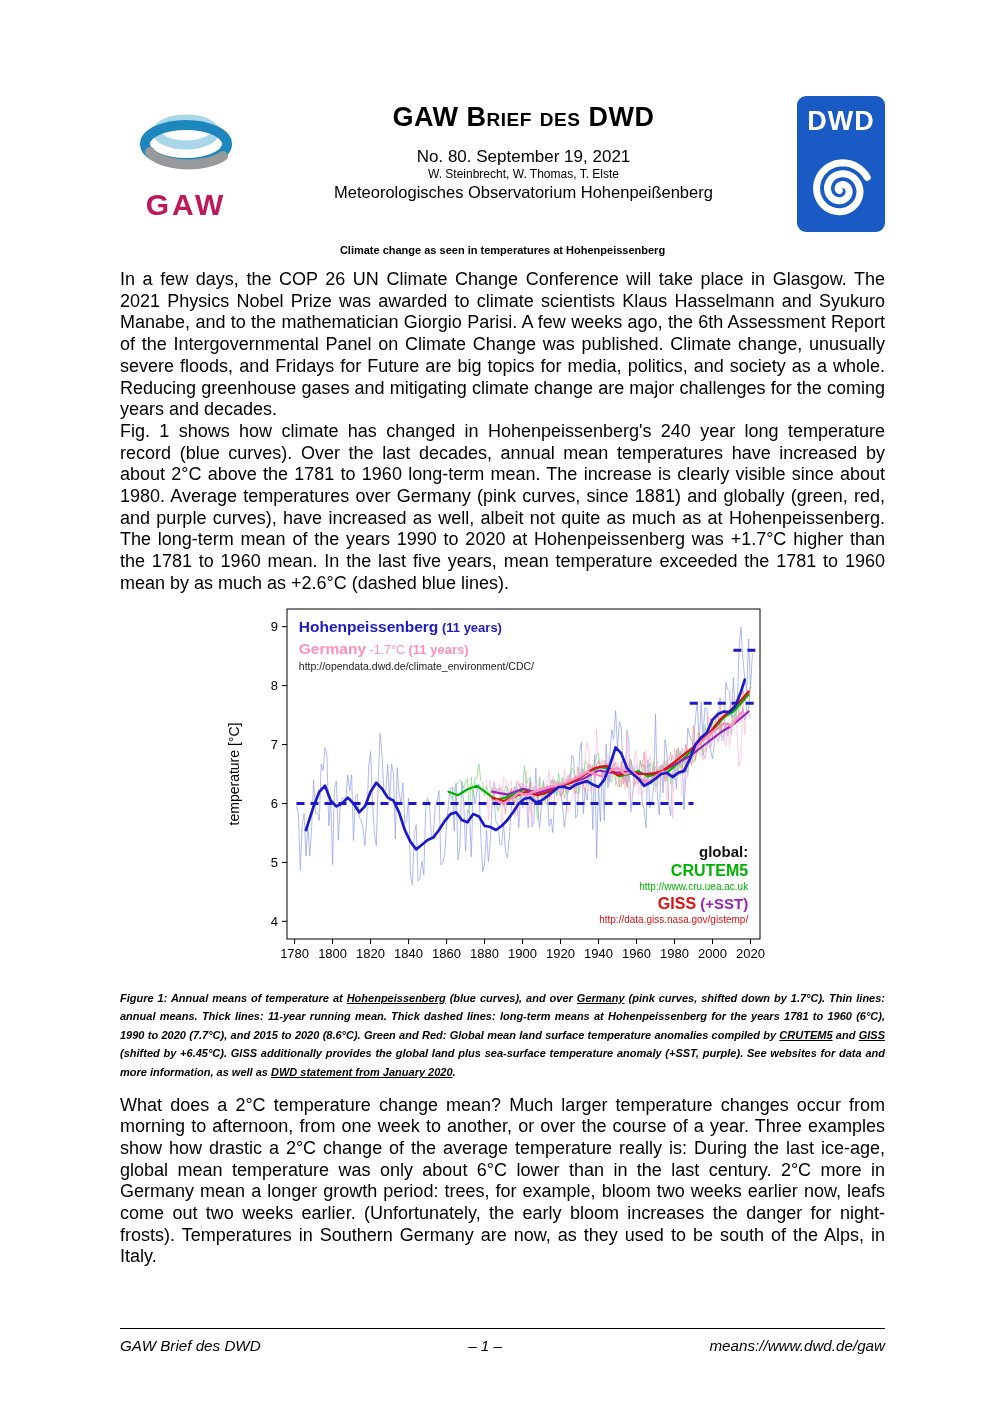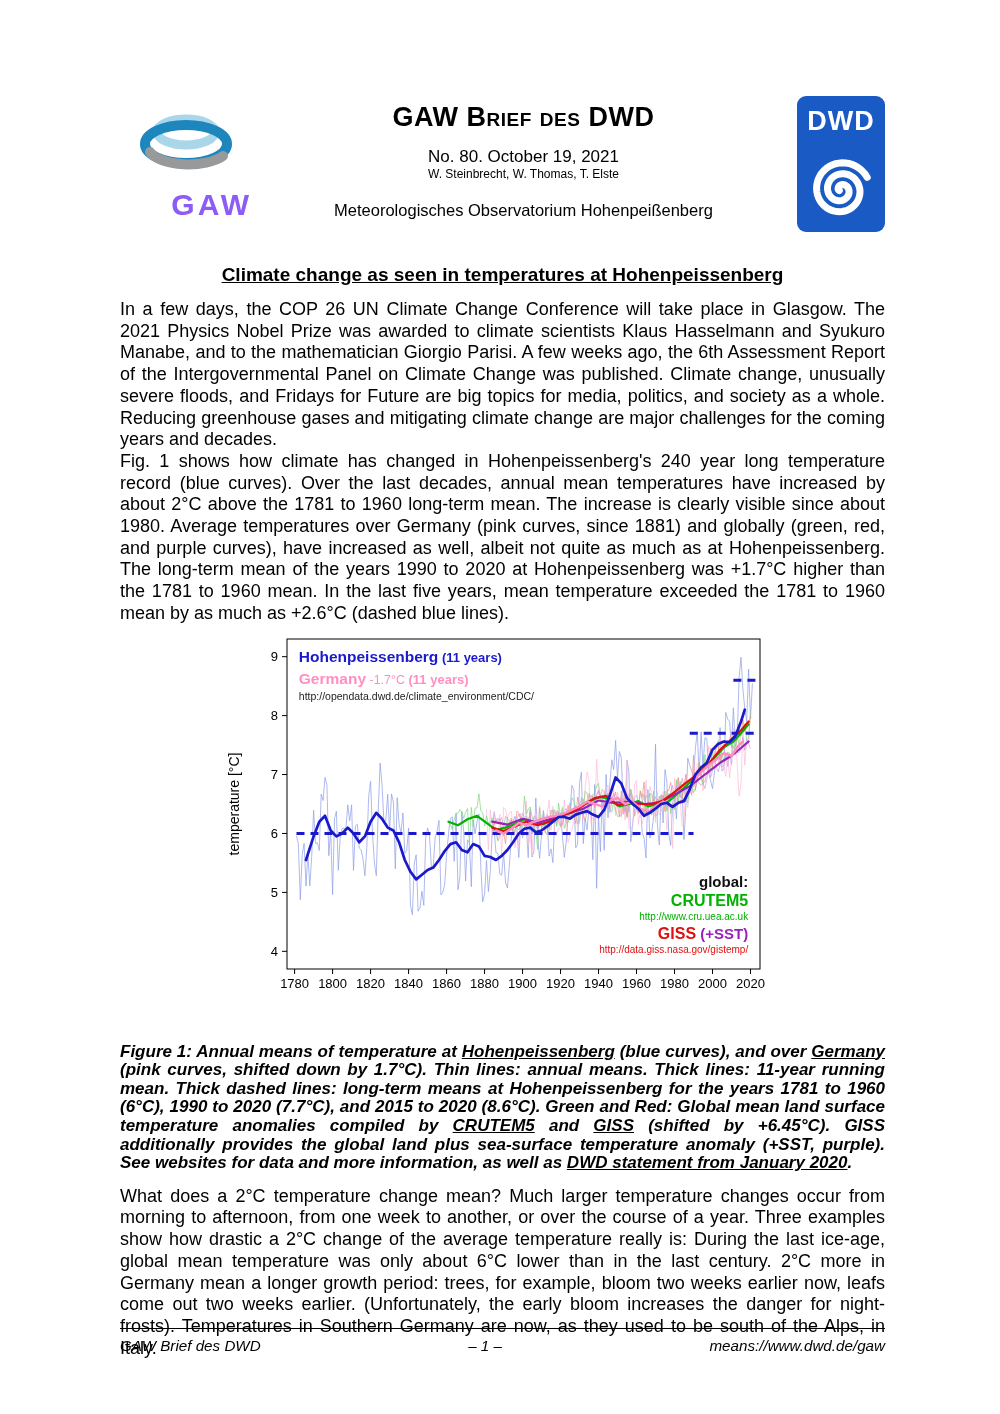--- a/index.html
+++ b/index.html
@@ -4,38 +4,38 @@
 <style>
   html,body{margin:0;padding:0;background:#ffffff;}
   .page{
     position:relative; width:1000px; height:1414px; background:#fff;
     box-sizing:border-box; padding:0 115px 0 120px; overflow:hidden;
     font-family:"Liberation Sans", sans-serif; color:#000;
   }
   
   .header{display:flex; align-items:flex-start; margin-top:96px;}
   .gaw-logo{width:132px; text-align:center; padding-top:8px;}
-  .gaw-text{font-size:30px; font-weight:bold; color:#8b5cf6; letter-spacing:3px; margin-top:0px;text-align:right;}
+  .gaw-text{font-size:30px; font-weight:bold; color:#be185d; letter-spacing:3px; margin-top:0px;}
   .header-center{flex:1; text-align:center; padding-top:6px;}
   .doc-title{font-size:27px; font-weight:bold; font-variant:small-caps; letter-spacing:0.5px;}
   .doc-issue{font-size:17px; margin-top:14px;}
   .doc-authors{font-size:12px; }
-  .doc-institute{font-size:16.5px; margin-top:20px;}
+  .doc-institute{font-size:16.5px; margin-top:2px;}
   .dwd-logo{width:90px;text-align:right;}
   
-  .heading{font-size:19px; font-weight:bold; text-decoration:underline; text-align:center;
-           margin:28px 0 0 0;}
+  .heading{font-size:11px; font-weight:bold; text-align:center;
+           margin:8px 0 0 0;}
   p.body-text{margin:13px 0 0 0; font-size:18px; line-height:21.7px; text-align:justify;
               hyphens:auto; -webkit-hyphens:auto;}
   p.body-text.no-gap{margin-top:0;}
   
   figure{margin:6px 0 0 0; text-align:center;}
   figcaption{
     text-align:justify; font-style:italic; font-weight:bold;
-    font-size:17px; line-height:18.6px; margin-top:28px; hyphens:auto;
+    font-size:11px; line-height:18.6px; margin-top:4px; hyphens:auto;
   }
   .cap-link{text-decoration:underline;}
   svg{font-family:"Liberation Sans", sans-serif;}
   
   .footer{
     position:absolute; left:120px; right:115px; top:1328px;
     border-top:1.5px solid #000; padding-top:8px;
     display:flex; justify-content:space-between;
     font-size:15.2px; font-style:italic;
   }
@@ -50,21 +50,21 @@
       <svg width="116" height="80" viewBox="0 0 116 80">
         <ellipse cx="58" cy="28" rx="29" ry="13" fill="none" stroke="#a9d6e8" stroke-width="9"></ellipse>
         <ellipse cx="58" cy="40" rx="41" ry="19" fill="none" stroke="#1d86bd" stroke-width="10"></ellipse>
         <path d="M 22 48 A 40 17 0 0 0 95 52" fill="none" stroke="#97999b" stroke-width="10" stroke-linecap="round"></path>
       </svg>
       <div class="gaw-text">GAW</div>
     </div>
 
     <div class="header-center">
       <div class="doc-title">GAW Brief des DWD</div>
-      <div class="doc-issue">No. 80. October 19, 2021</div>
+      <div class="doc-issue">No. 80. September 19, 2021</div>
       <div class="doc-authors">W. Steinbrecht, W. Thomas, T. Elste</div>
       <div class="doc-institute">Meteorologisches Observatorium Hohenpeißenberg</div>
     </div>
 
     <div class="dwd-logo">
       <svg width="88" height="136" viewBox="0 0 88 136">
         <rect x="0" y="0" width="88" height="136" rx="9" fill="#1a5ac4"></rect>
         <text id="dwd-logo-text" x="44" y="34" text-anchor="middle" fill="#ffffff" font-size="27" font-weight="bold" letter-spacing="1">DWD</text>
         <path id="dwd-spiral" fill="none" stroke="#ffffff" stroke-width="7" stroke-linecap="round" d="M42.3 94.6L42.0 94.4L41.8 94.2L41.6 94.0L41.4 93.6L41.2 93.3L41.2 92.9L41.1 92.4L41.2 92.0L41.3 91.5L41.5 91.0L41.7 90.6L42.0 90.2L42.4 89.7L42.9 89.4L43.4 89.1L44.0 88.8L44.7 88.7L45.4 88.6L46.1 88.6L46.8 88.7L47.5 88.9L48.3 89.2L49.0 89.6L49.6 90.1L50.2 90.7L50.8 91.4L51.3 92.2L51.6 93.1L51.9 94.0L52.0 94.9L52.1 95.9L52.0 97.0L51.8 98.0L51.4 99.0L50.9 100.0L50.3 100.9L49.5 101.8L48.6 102.6L47.6 103.3L46.6 103.9L45.4 104.3L44.1 104.6L42.9 104.8L41.5 104.8L40.2 104.6L38.9 104.2L37.5 103.7L36.3 103.0L35.1 102.2L34.0 101.2L33.1 100.0L32.2 98.8L31.5 97.4L31.0 95.9L30.7 94.3L30.5 92.7L30.5 91.1L30.8 89.4L31.3 87.8L31.9 86.2L32.8 84.6L33.8 83.2L35.1 81.9L36.5 80.7L38.0 79.7L39.7 78.9L41.5 78.3L43.4 77.9L45.4 77.8L47.3 77.8L49.3 78.2L51.3 78.7L53.2 79.5L55.0 80.6L56.6 81.8L58.2 83.3L59.5 85.0L60.7 86.8L61.6 88.8L62.3 90.9L62.8 93.1L63.0 95.4L62.9 97.7L62.5 100.0L61.8 102.3L60.9 104.4L59.7 106.5L58.2 108.5L56.5 110.2L54.6 111.8L52.5 113.1L50.2 114.2L47.8 115.0L45.2 115.5L42.6 115.7L40.0 115.6L37.4 115.2L34.8 114.4L32.3 113.3L30.0 112.0L27.8 110.3L25.8 108.4L24.0 106.2L22.5 103.8L21.3 101.2L20.4 98.5L19.8 95.6L19.6 92.7L19.7 89.8L20.2 86.8L21.0 83.9L22.2 81.2L23.7 78.5L25.6 76.0L27.7 73.8L30.1 71.8L32.8 70.1L35.7 68.8L38.7 67.7L41.9 67.1L45.1 66.8L48.4 66.9L51.7 67.5L54.9 68.4L58.0 69.7L60.9 71.4L63.6 73.4L66.1 75.8L68.3 78.4L70.2 81.4"></path>
       </svg>

